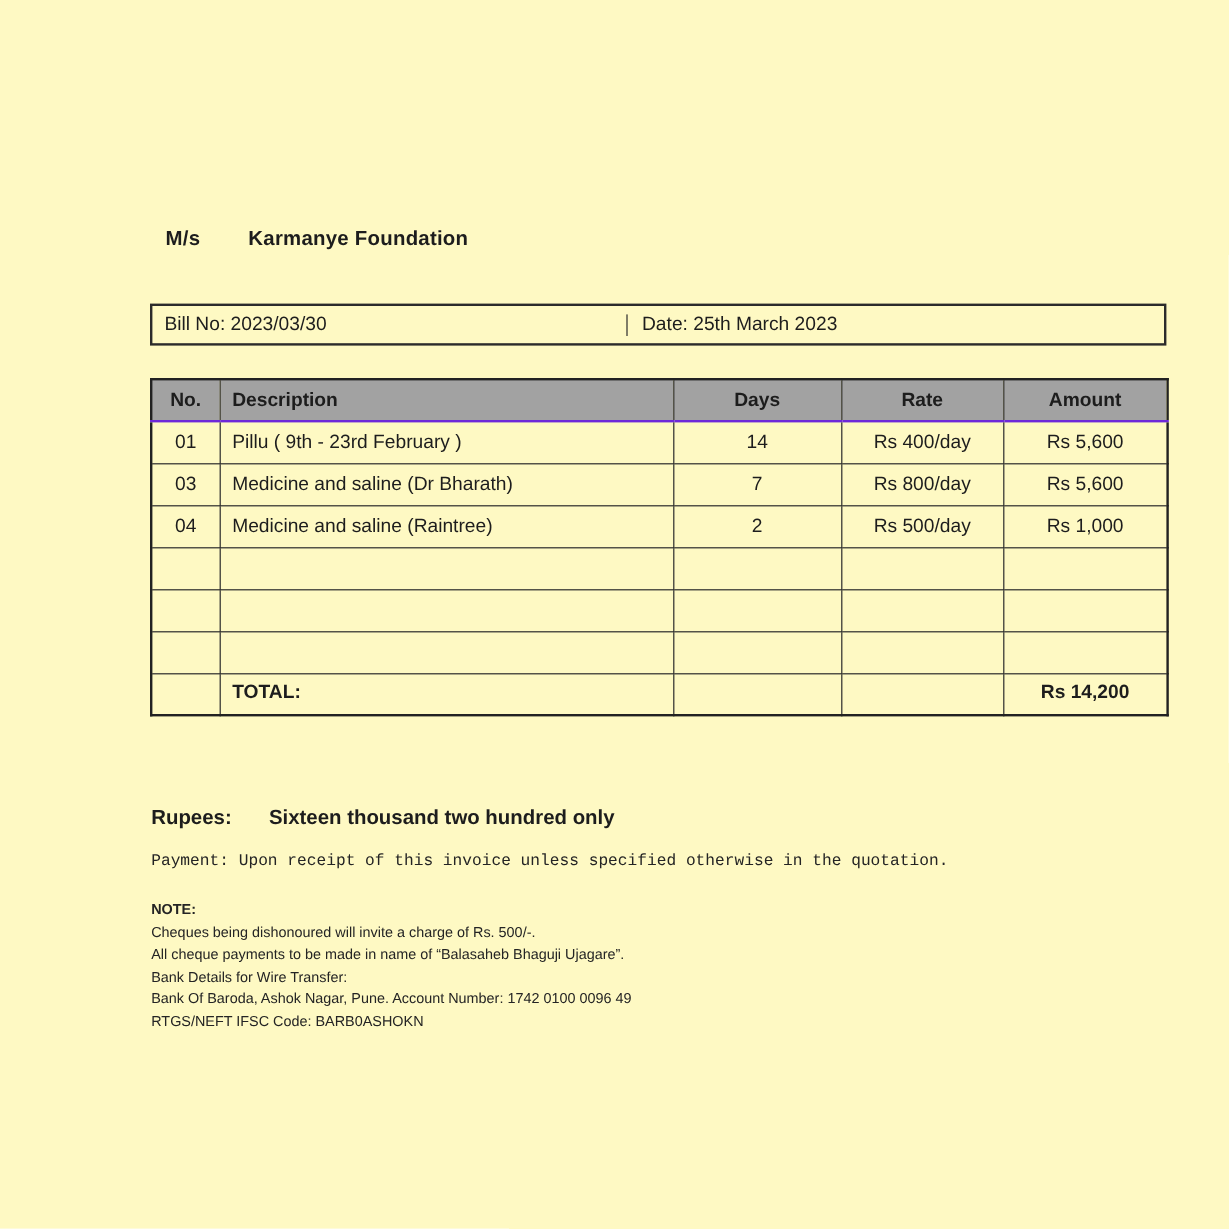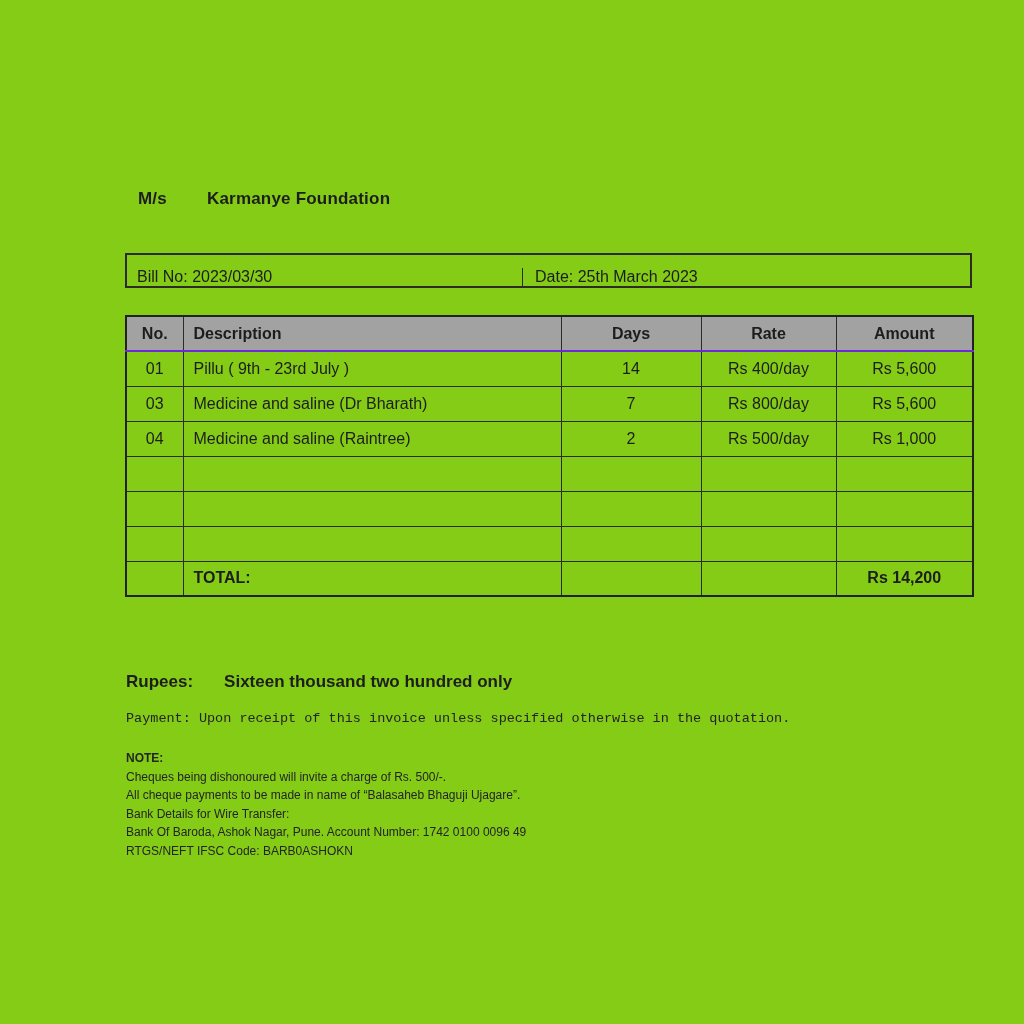--- a/index.html
+++ b/index.html
@@ -1,21 +1,21 @@
 <!DOCTYPE html>
 <html><head>
 <meta charset="utf-8">
 <style>
   * { margin: 0; padding: 0; box-sizing: border-box; }
   html, body { background: #ffffff; }
   .page {
     position: relative;
     width: 1024px;
     height: 1024px;
-    background: #84cc16;
+    background: #fef9c3;
     font-family: "Liberation Sans", sans-serif;
     color: #1d1d1d;
     overflow: hidden;
   }
 
   
   .party {
     position: absolute;
     top: 189px;
     left: 138px;
@@ -28,21 +28,21 @@
 
   
   .bill-box {
     position: absolute;
     top: 253px;
     left: 125px;
     width: 847px;
     height: 35px;
     border: 2px solid #2b2b2b;
     display: flex;
-    align-items: flex-end;
+    align-items: center;
     font-size: 16px;
   }
   .bill-cell {
     display: flex;
     align-items: center;
     padding-left: 10px;
   }
   .bill-cell.first {
     width: 396px;
     border-right: 1.5px solid #2b2b2b;
@@ -144,21 +144,21 @@
         <th class="c">No.</th>
         <th class="l">Description</th>
         <th class="c">Days</th>
         <th class="c">Rate</th>
         <th class="c">Amount</th>
       </tr>
     </thead>
     <tbody>
       <tr class="h35">
         <td class="c">01</td>
-        <td class="l desc">Pillu ( 9th - 23rd July )</td>
+        <td class="l desc">Pillu ( 9th - 23rd February )</td>
         <td class="c">14</td>
         <td class="c">Rs 400/day</td>
         <td class="c">Rs 5,600</td>
       </tr>
       <tr class="h35">
         <td class="c">03</td>
         <td class="l desc">Medicine and saline (Dr Bharath)</td>
         <td class="c">7</td>
         <td class="c">Rs 800/day</td>
         <td class="c">Rs 5,600</td>

